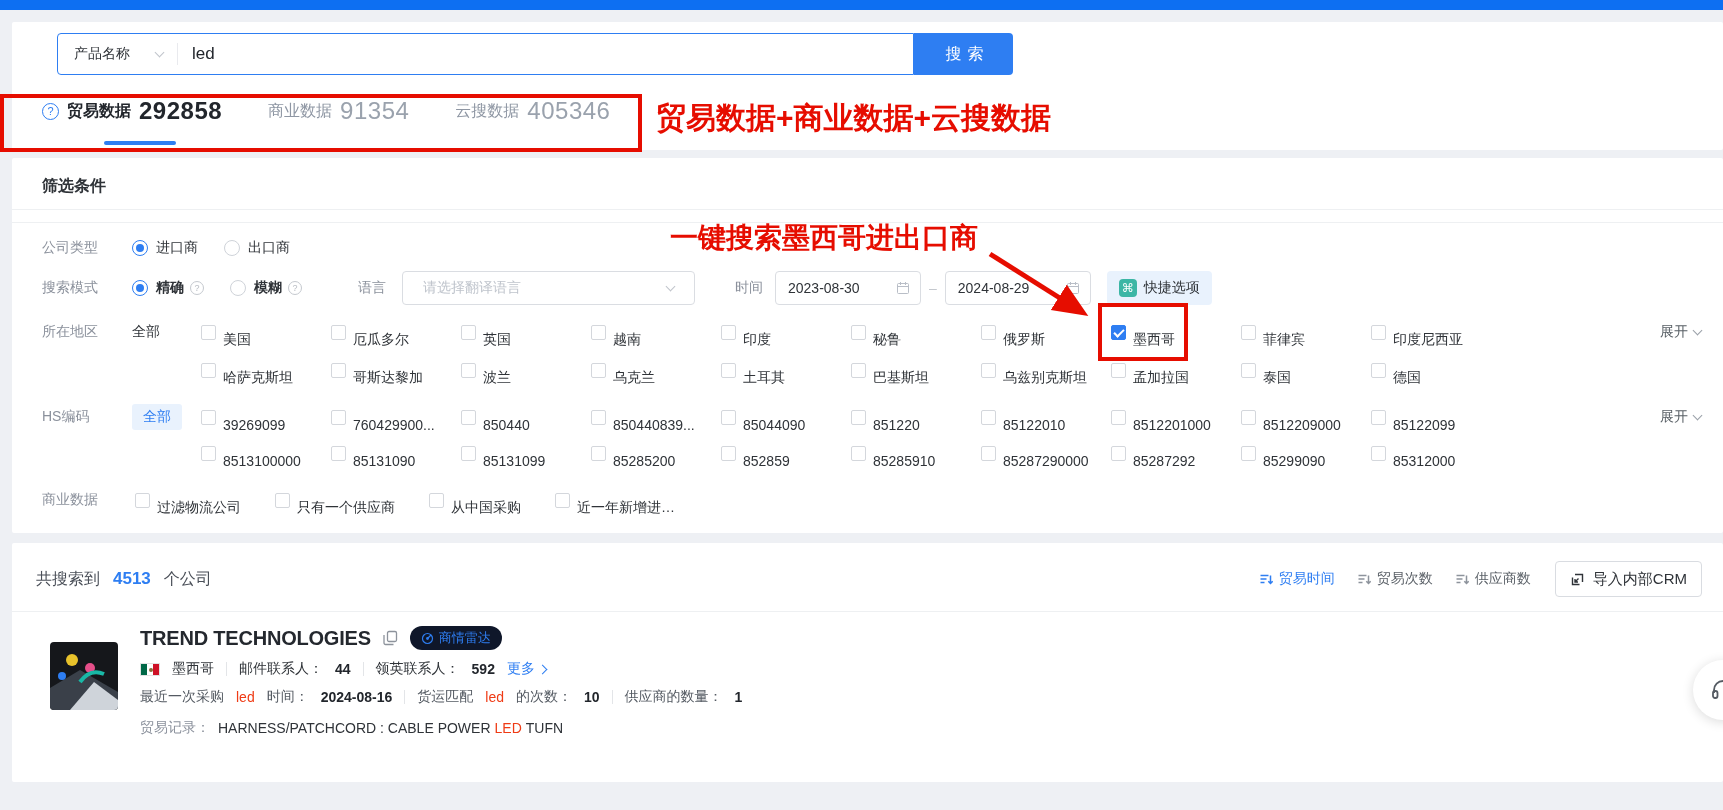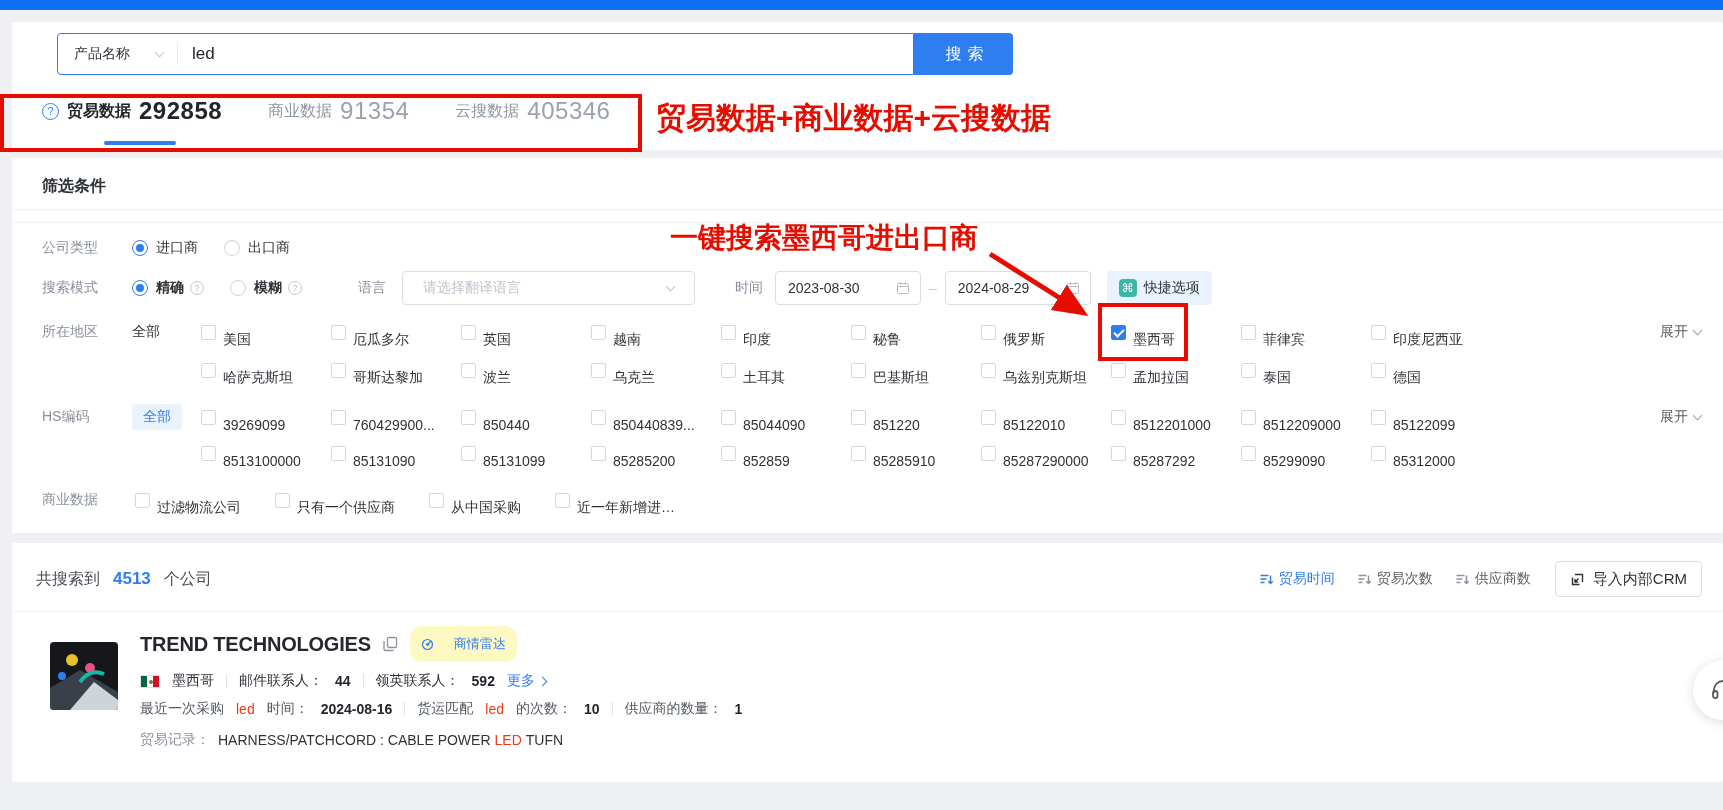--- a/index.html
+++ b/index.html
@@ -99,21 +99,21 @@
   .sort-item.active svg { stroke:#2e7ef2; }
   .crm-btn { margin-left:24px; height:36px; border:1px solid #d9dce1; border-radius:4px; background:#fff; display:flex; align-items:center; gap:8px; padding:0 14px; font-size:15px; color:#2f3338; cursor:pointer; font-family:inherit; }
   .res-divider { height:1px; background:#eef0f2; margin:14px -21px 0 -24px; }
 
   .company { display:flex; margin-top:14px; }
   .thumb { width:68px; height:68px; border-radius:4px; flex:none; margin:16px 22px 0 14px; overflow:hidden; }
   .c-details { flex:1; min-width:0; }
   .c-name-row { display:flex; align-items:center; gap:12px; }
   .c-name { font-size:20px; font-weight:700; color:#24282e; letter-spacing:-.2px; }
   .copy-ico { cursor:pointer; display:inline-flex; }
-  .badge { background:#fef9c3; color:#2e7ef2; border-radius:12px; height:36px; display:inline-flex; align-items:center; gap:20px; padding:0 11px; font-size:13px; cursor:pointer; }
+  .badge { background:#0f172a; color:#2e7ef2; border-radius:12px; height:24px; display:inline-flex; align-items:center; gap:5px; padding:0 11px; font-size:13px; cursor:pointer; }
   .c-meta { display:flex; align-items:center; gap:12px; margin-top:10px; }
   .flag { width:20px; height:13px; border:1px solid #e2e2e2; display:inline-block; background:linear-gradient(90deg,#006847 33.3%,#fff 33.3% 66.6%,#ce1126 66.6%); position:relative; flex:none; }
   .flag::after { content:''; position:absolute; left:8px; top:4px; width:4px; height:4px; border-radius:50%; background:#8a6d3b; }
   .pipe { width:1px; height:14px; background:#e3e5e8; }
   .m-label { color:#2f3338; }
   .m-val { color:#22262c; font-weight:600; }
   .more { color:#2e7ef2; display:inline-flex; align-items:center; gap:4px; cursor:pointer; }
   .chev-r { width:7px; height:7px; border-right:1.6px solid #2e7ef2; border-bottom:1.6px solid #2e7ef2; transform:rotate(-45deg); }
   .c-stats { display:flex; align-items:center; gap:12px; margin-top:10px; }
   .s-label { color:#545a62; }

